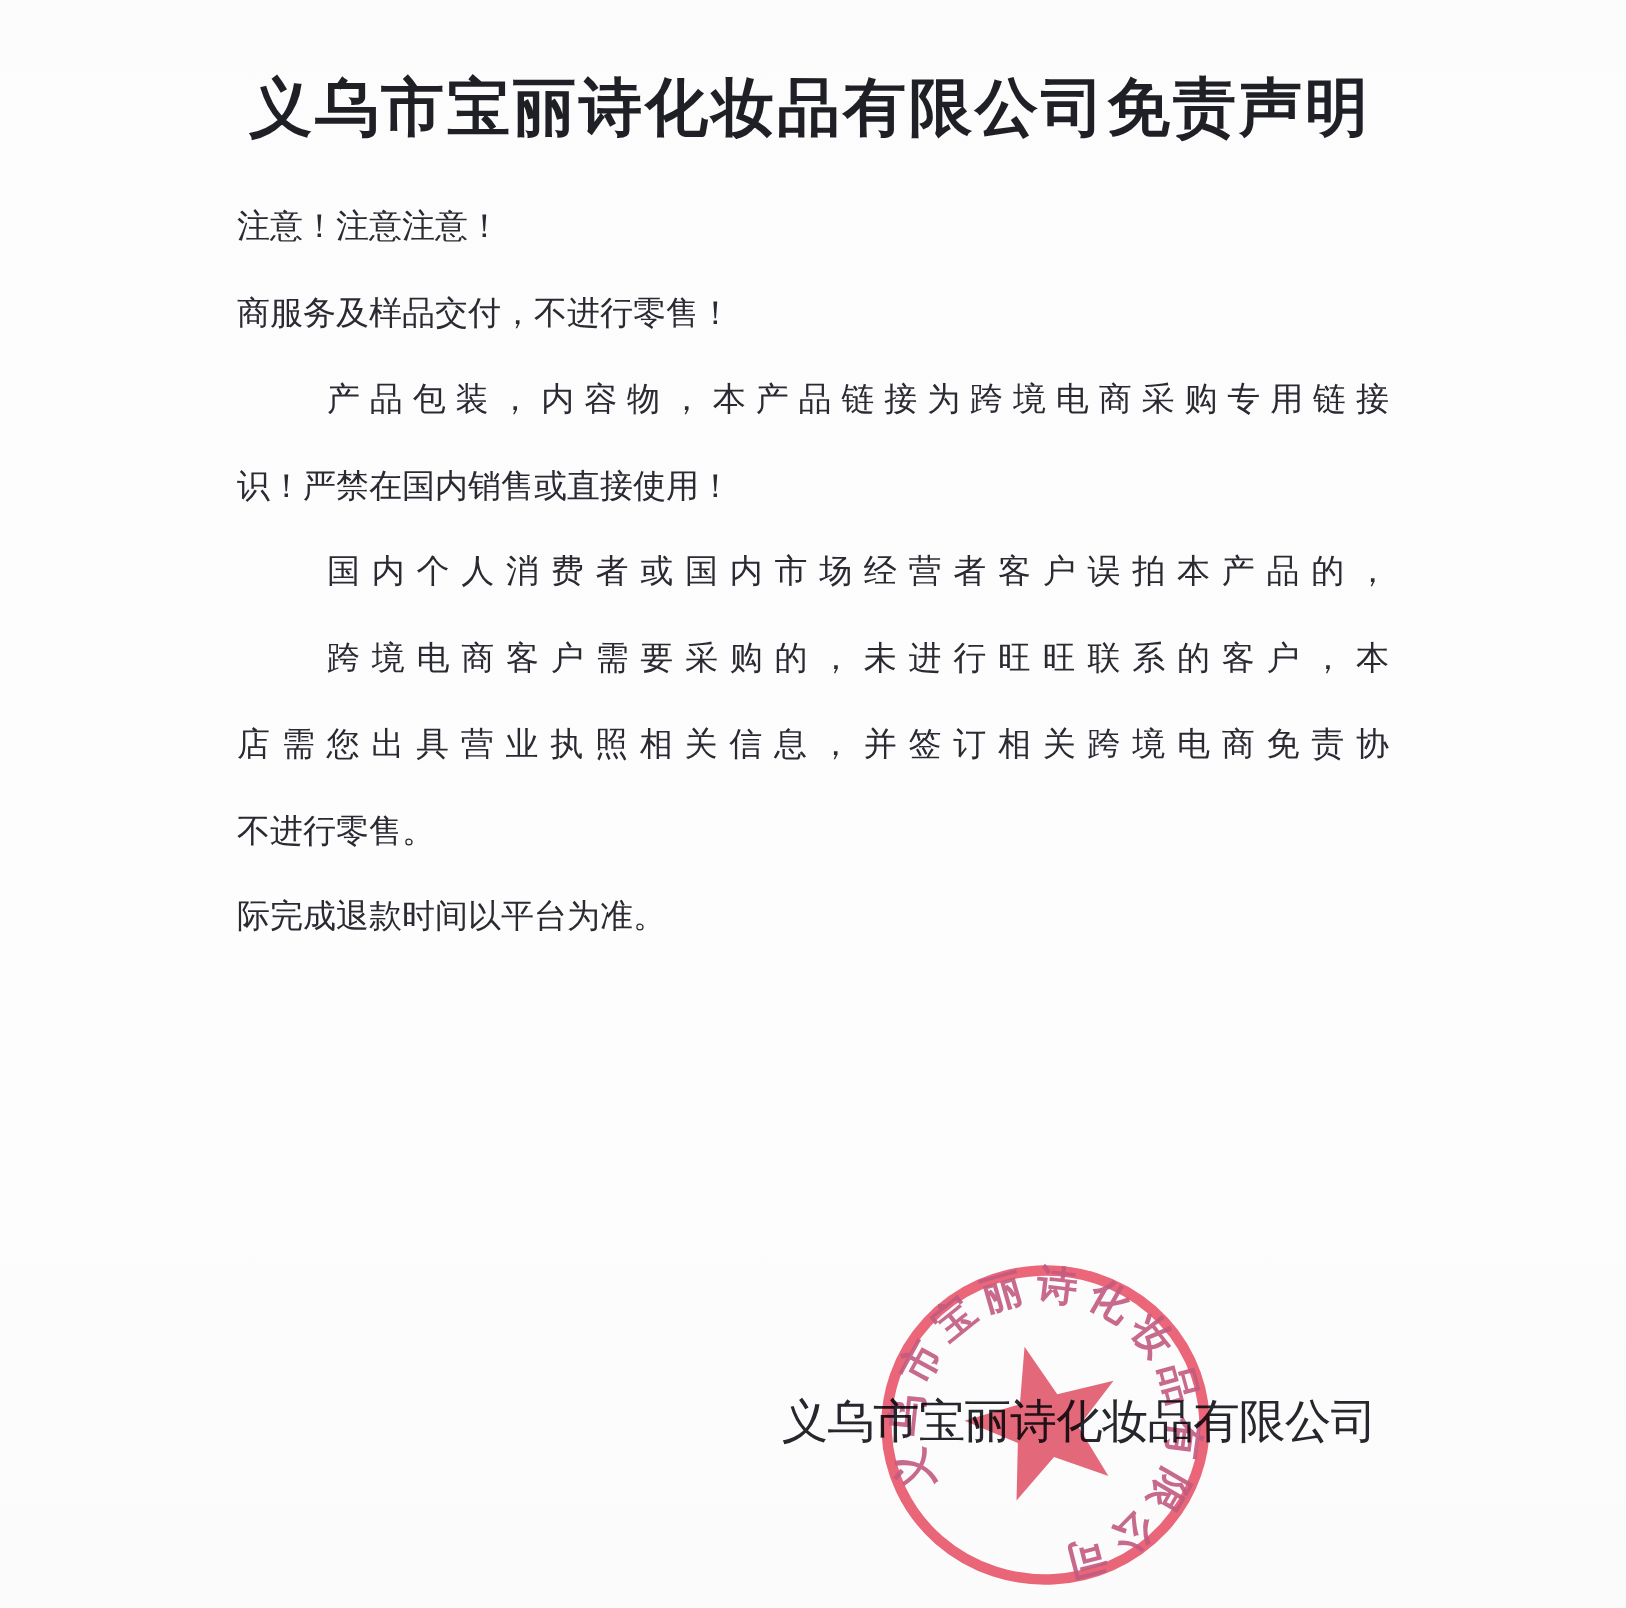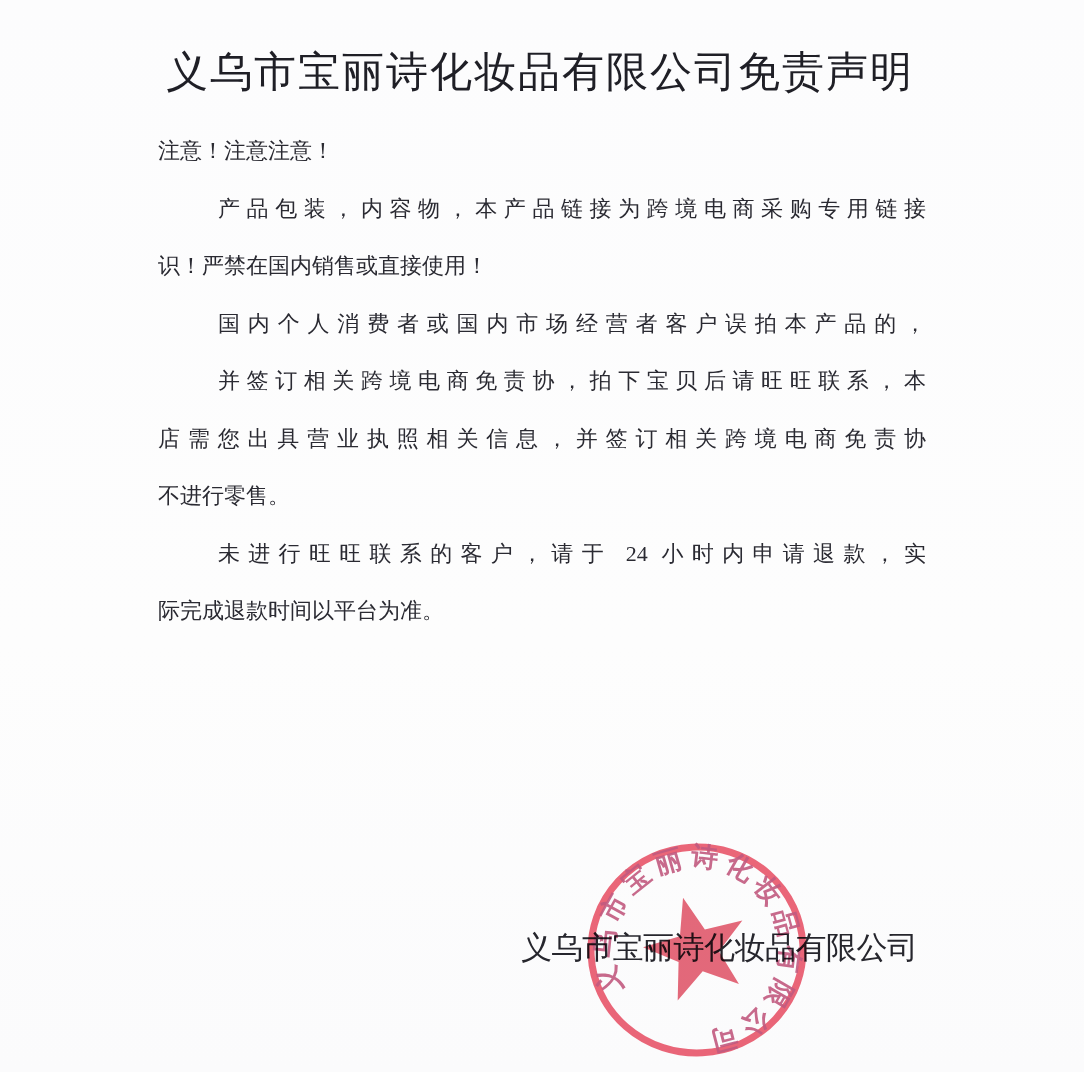--- a/index.html
+++ b/index.html
@@ -19,21 +19,21 @@
     inset: 0;
     background: linear-gradient(180deg, #fcfcfd 0%, #fdfdfd 60%, #fbfbfc 100%);
   }
   .doc-title {
     position: absolute;
     top: 16px;
     left: 0;
     width: 1080px;
     text-align: center;
     font-size: 42px;
-    font-weight: normal;
+    font-weight: bold;
     letter-spacing: 2px;
     color: #1f1f26;
   }
   .body-text {
     position: absolute;
     top: 122px;
     left: 158px;
     width: 768px;
     font-size: 22px;
     color: #2a2a32;
@@ -77,27 +77,27 @@
 </style>
 </head>
 <body>
 
 <div class="page">
 
   <h1 class="doc-title">义乌市宝丽诗化妆品有限公司免责声明</h1>
 
   <div class="body-text">
       <div class="line">注意！注意注意！</div>
+      <div class="line">商服务及样品交付，不进行零售！</div>
       <div class="line j ind">产品包装，内容物，本产品链接为跨境电商采购专用链接</div>
       <div class="line">识！严禁在国内销售或直接使用！</div>
       <div class="line j ind">国内个人消费者或国内市场经营者客户误拍本产品的，</div>
-      <div class="line j ind">并签订相关跨境电商免责协，拍下宝贝后请旺旺联系，本</div>
+      <div class="line j ind">跨境电商客户需要采购的，未进行旺旺联系的客户，本</div>
       <div class="line j">店需您出具营业执照相关信息，并签订相关跨境电商免责协</div>
       <div class="line">不进行零售。</div>
-      <div class="line j ind">未进行旺旺联系的客户，请于 24 小时内申请退款，实</div>
       <div class="line">际完成退款时间以平台为准。</div>
     </div>
 
   <div class="signature">义乌市宝丽诗化妆品有限公司</div>
 
   <div class="stamp">
     <svg width="234" height="224" viewBox="0 0 234 224">
       <g transform="rotate(-3 117 112)">
 
         <ellipse cx="117" cy="112" rx="106" ry="103" fill="none" stroke-width="7" stroke-linecap="round" stroke="#ec5a6e"></ellipse>

